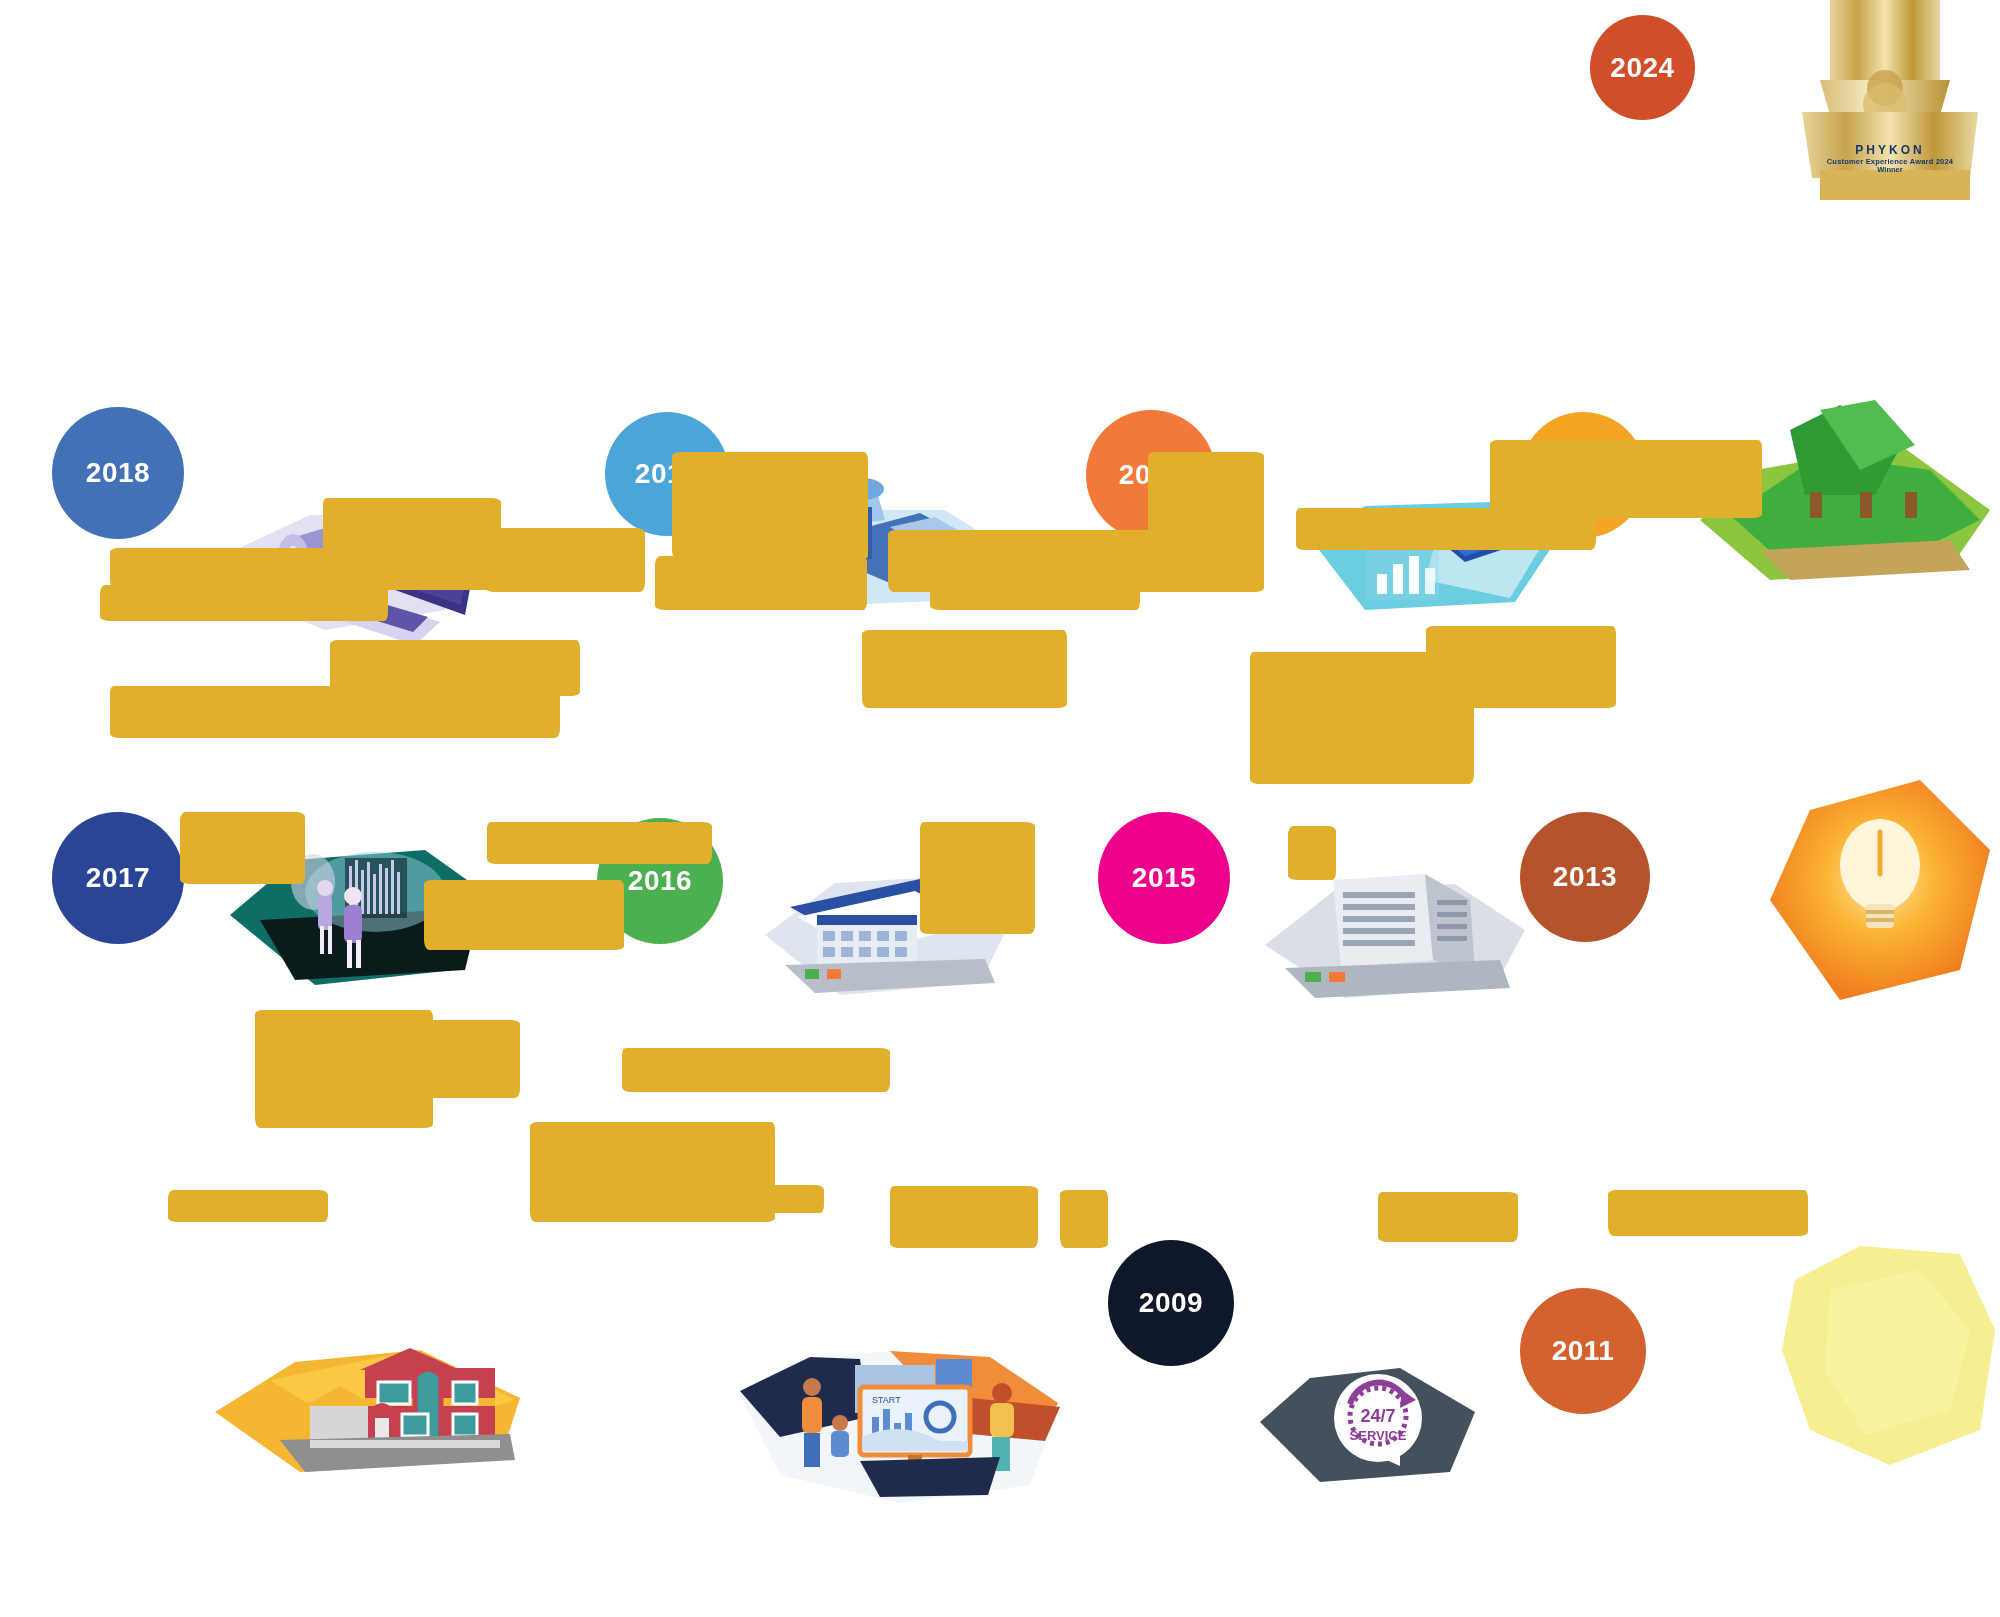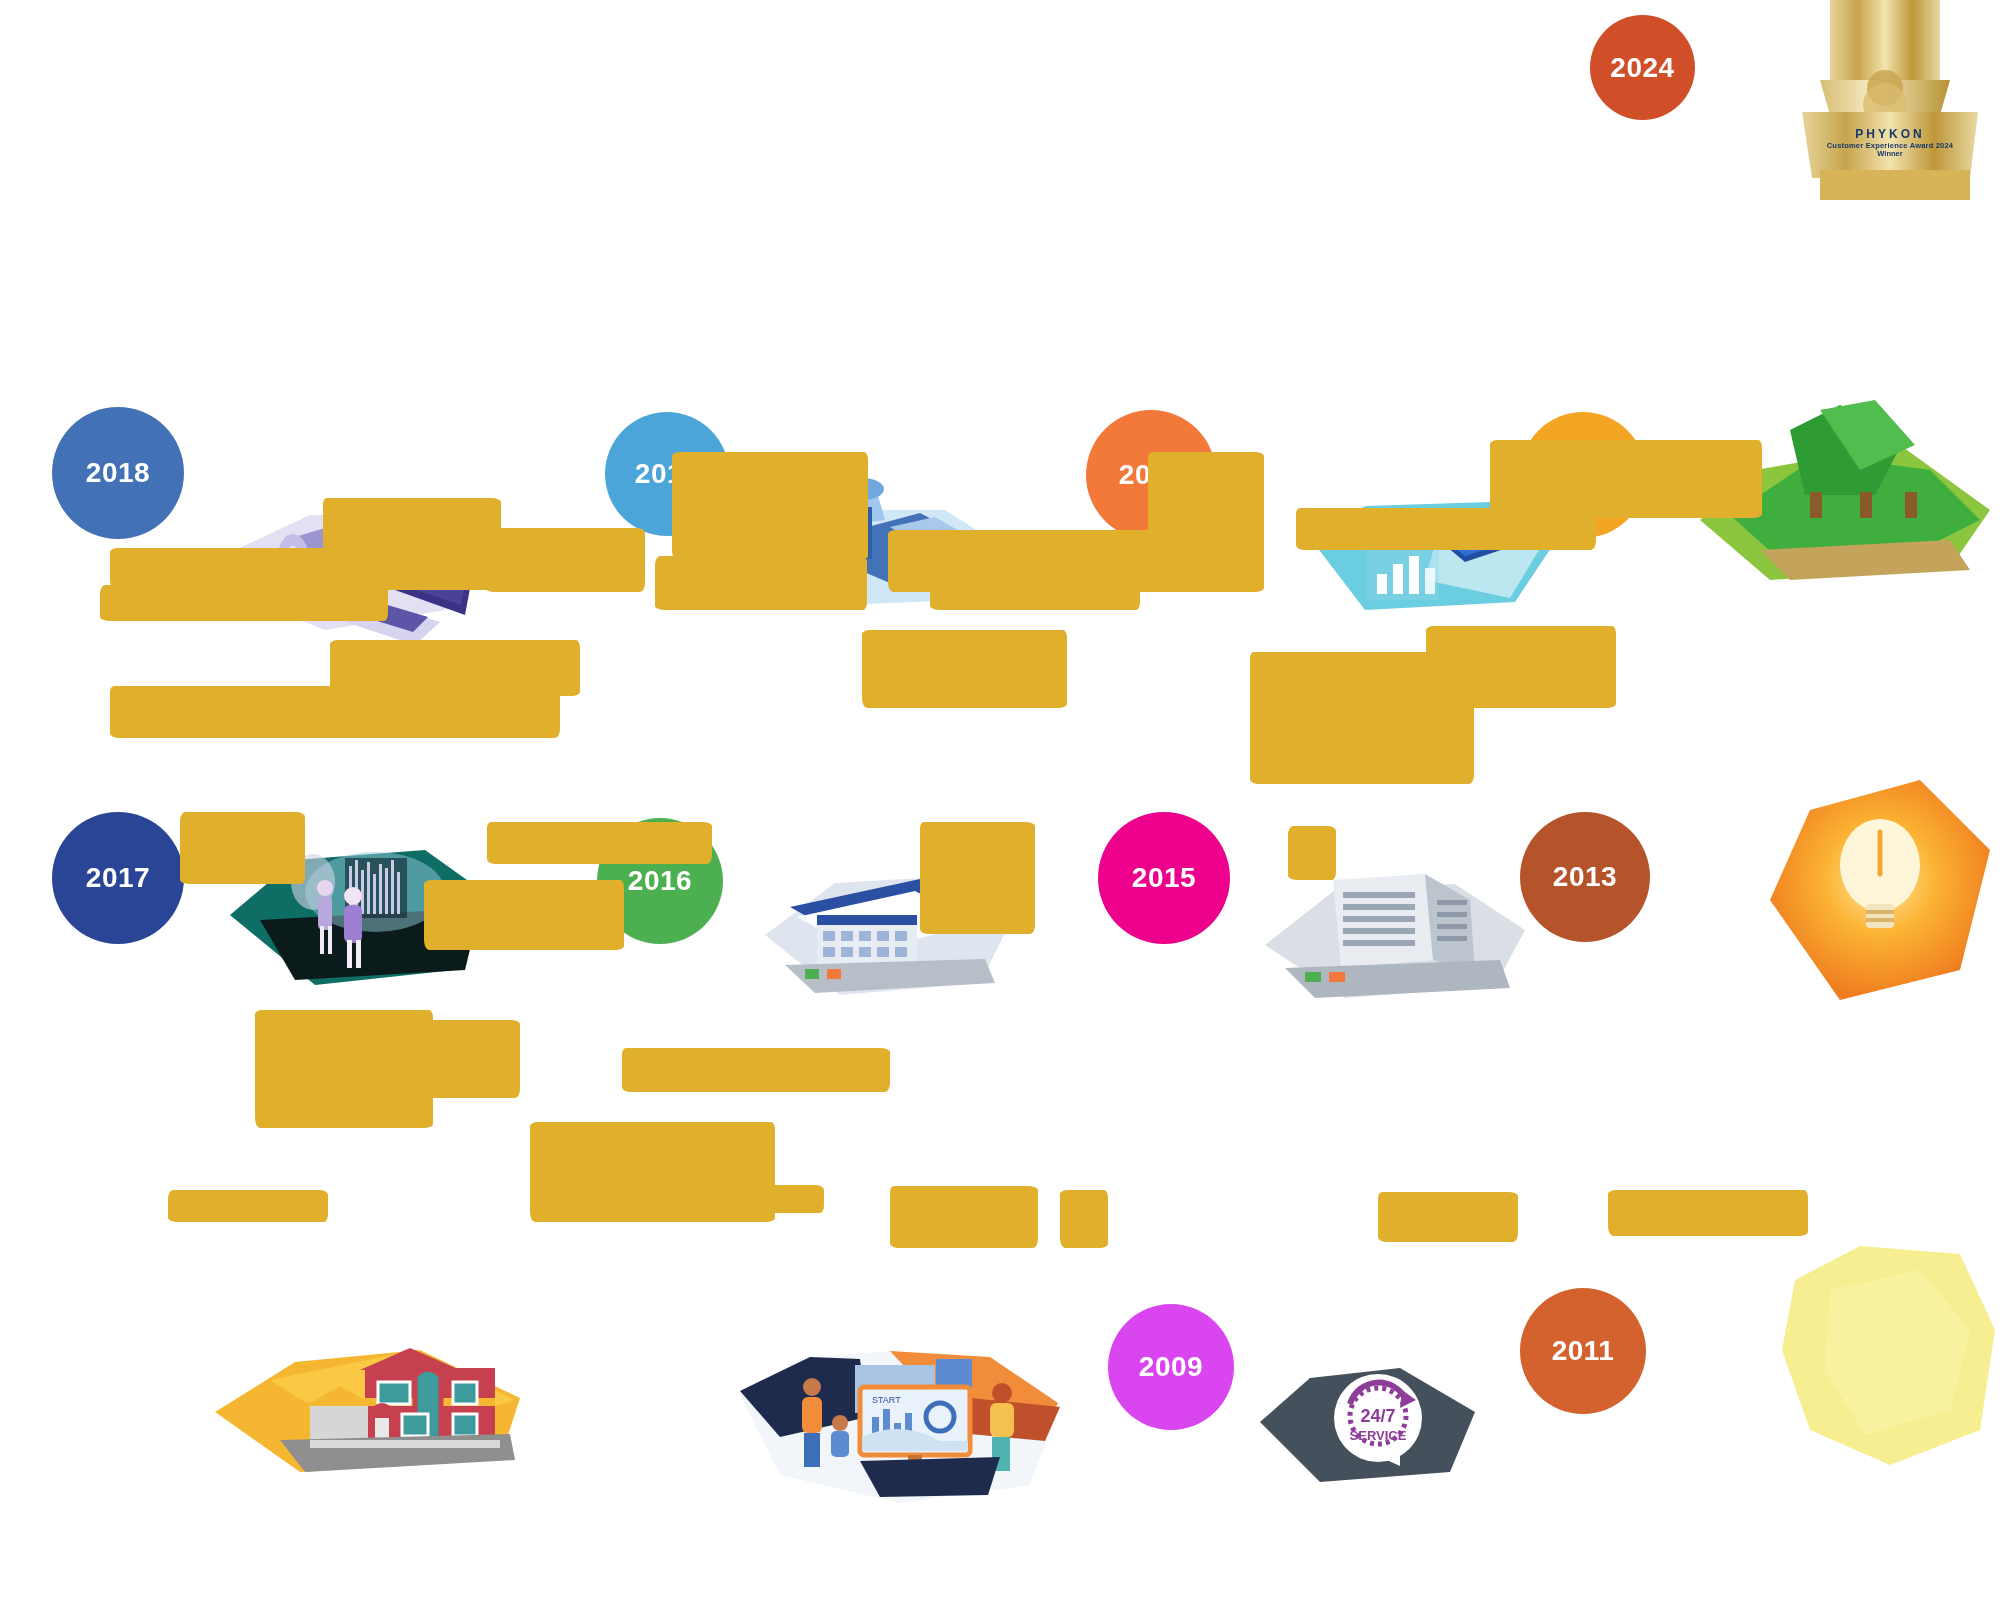--- a/index.html
+++ b/index.html
@@ -109,21 +109,21 @@
       <path d="M30 80 L160 80 L150 115 L40 115 Z" fill="url(#goldB)"></path>
 
       <circle cx="95" cy="88" r="18" fill="#C9A450" opacity=".85"></circle>
       <circle cx="95" cy="105" r="22" fill="#D9BC6E" opacity=".8"></circle>
 
       <path d="M12 112 L188 112 L180 178 L22 178 Z" fill="url(#goldA)"></path>
       <rect x="30" y="170" width="150" height="30" fill="#D6B457"></rect>
     </svg>
   </div>
 
-  <div class="trophy-text" style="left:1810px; top:128px;">
+  <div class="trophy-text" style="left:1810px; top:144px;">
     <div class="trophy-brand">PHYKON</div>
     <div class="trophy-sub">Customer Experience Award 2024</div>
     <div class="trophy-win">Winner</div>
   </div>
 
   <div class="year-badge" style="left:52px; top:407px; width:132px; height:132px; background:#4371B5;">
     <span class="year-label">2018</span>
   </div>
   <div class="illus" style="left:215px; top:480px; width:290px; height:165px;">
     <svg viewBox="0 0 290 165">
@@ -395,21 +395,21 @@
         <rect x="250" y="58" width="24" height="34" rx="6" fill="#F2C14E"></rect>
         <rect x="252" y="92" width="18" height="34" fill="#4FB3B0"></rect>
       </g>
       <path d="M120 116 L260 112 L248 150 L140 152 Z" fill="#1E2B4D"></path>
     </svg>
   </div>
   <div class="redact r1" style="left:622px; top:1048px; width:268px; height:44px;"></div>
   <div class="redact r2" style="left:530px; top:1122px; width:245px; height:100px;"></div>
   <div class="redact r3" style="left:676px; top:1185px; width:148px; height:28px;"></div>
 
-  <div class="year-badge" style="left:1108px; top:1304px; width:126px; height:126px; background:#d946ef;">
+  <div class="year-badge" style="left:1108px; top:1240px; width:126px; height:126px; background:#0f172a;">
     <span class="year-label">2009</span>
   </div>
   <div class="illus" style="left:1250px; top:1360px; width:240px; height:130px;">
     <svg viewBox="0 0 240 130">
       <path d="M10 62 L60 18 L150 8 L225 52 L200 112 L70 122 Z" fill="#44505C"></path>
       <circle cx="128" cy="58" r="44" fill="#ffffff"></circle>
       <path d="M150 106 L128 96 L150 90 Z" fill="#ffffff"></path>
       <circle cx="128" cy="56" r="28" fill="none" stroke="#8E3E99" stroke-width="5" stroke-dasharray="4 4"></circle>
       <path d="M100 44 A30 30 0 0 1 156 40" fill="none" stroke="#8E3E99" stroke-width="6"></path>
       <path d="M152 30 L166 40 L150 48 Z" fill="#8E3E99"></path>

